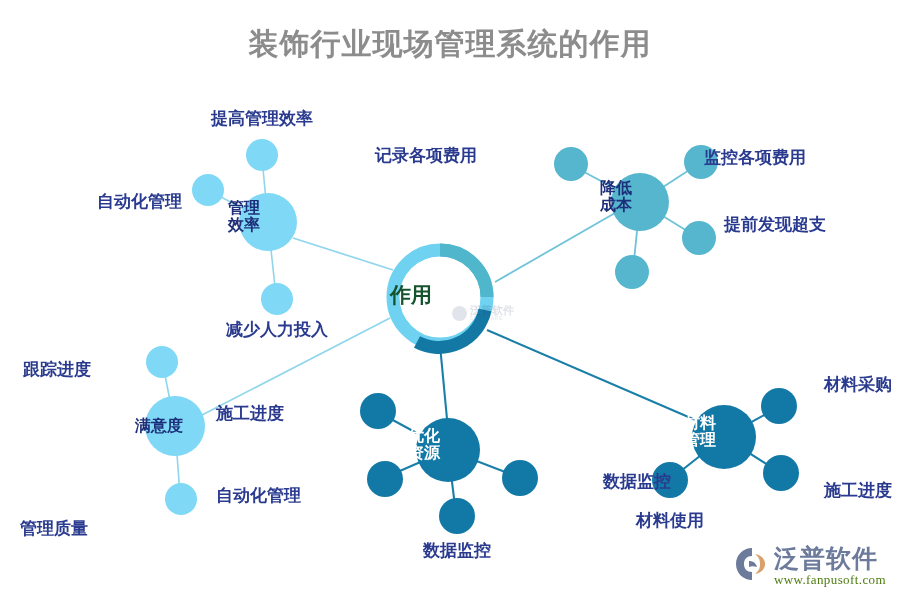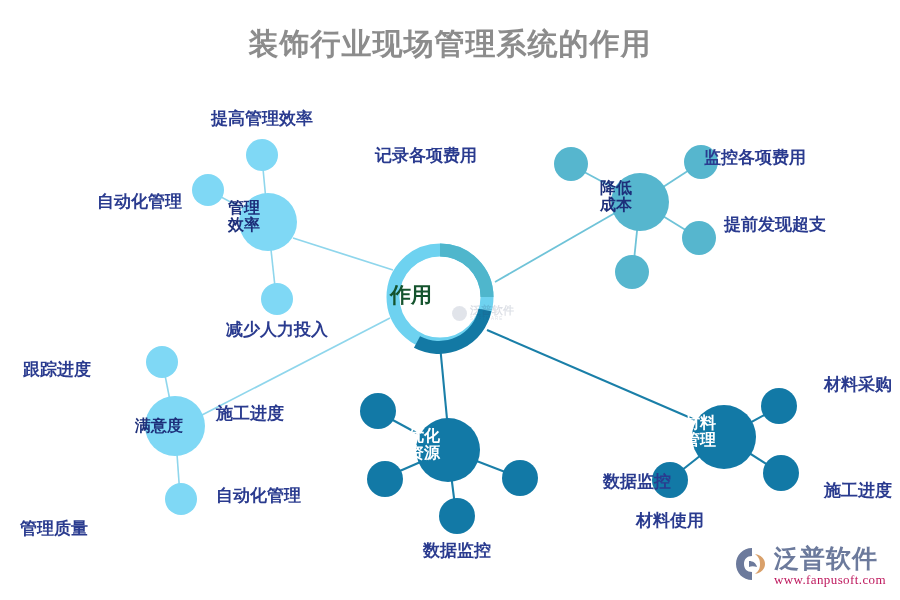--- a/index.html
+++ b/index.html
@@ -124,21 +124,21 @@
   }
   #brand-logo .logo-name {
     font-size: 25px;
     font-weight: bold;
     color: #6c7a9c;
     line-height: 1.05;
     letter-spacing: 1px;
   }
   #brand-logo .logo-url {
     font-size: 13px;
-    color: #be185d;
+    color: #4d7c0f;
     font-family: "Liberation Serif", "DejaVu Serif", serif;
     letter-spacing: 0.4px;
     margin-top: 1px;
   }
 </style>
 </head>
 <body>
 
 <div id="mindmap-root">
 

